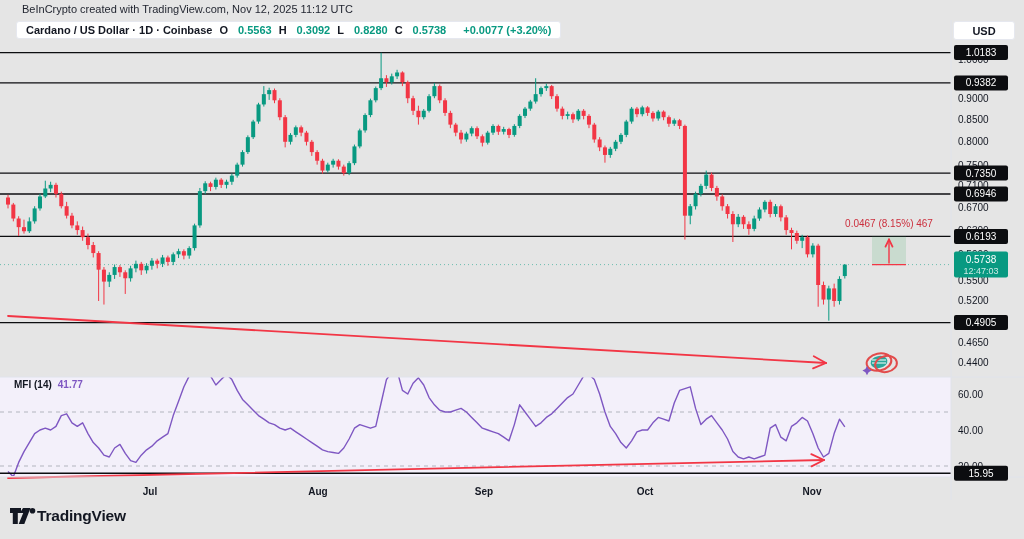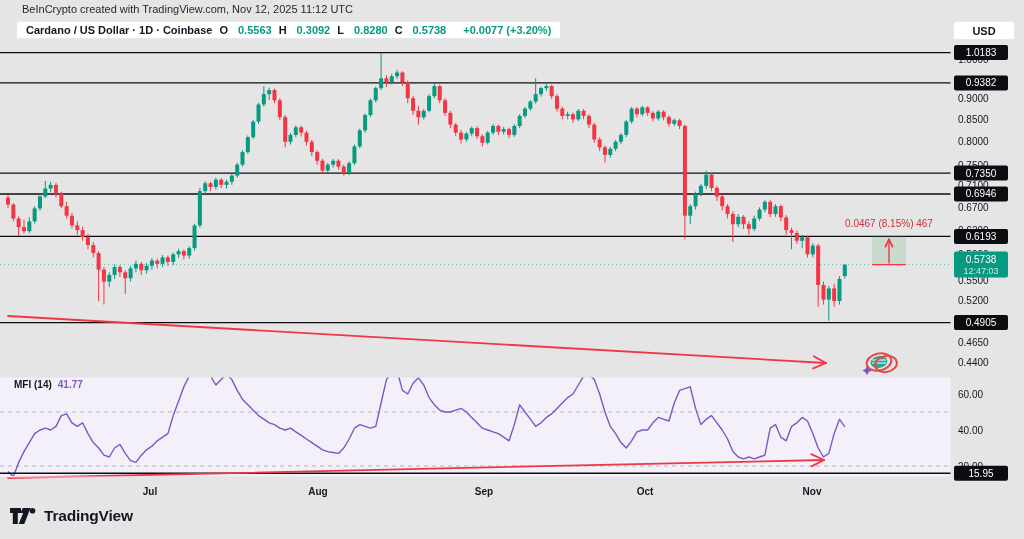--- a/index.html
+++ b/index.html
@@ -10,21 +10,21 @@
           background:#ffffff;border:1px solid #e6e8ef;border-radius:3px;padding:2px 9px;
           font-size:11px;color:#131722;z-index:5;white-space:nowrap;font-weight:700;}
   .legend .grp{display:flex;align-items:center;}
   .legend .val{color:#089981;margin-left:10px;}
   .usd-box{position:absolute;left:953px;top:21px;width:60px;height:17px;border:1px solid #e6e8ef;
            border-radius:3px;background:#fff;display:flex;align-items:center;justify-content:center;
            font-size:11px;color:#131722;z-index:5;font-weight:700;}
   .indicator-label{position:absolute;left:14px;top:379px;font-size:10px;color:#131722;z-index:5;font-weight:700;}
   .indicator-label .pv{color:#7e57c2;margin-left:6px;font-weight:700;}
   svg.chart{position:absolute;left:0;top:0;z-index:1;}
-  .tv-logo{position:absolute;left:10px;top:507px;display:flex;align-items:center;gap:7px;z-index:5;cursor:pointer;}
+  .tv-logo{position:absolute;left:10px;top:507px;display:flex;align-items:center;z-index:5;cursor:pointer;}
   .tv-logo .txt{font-size:15.5px;font-weight:700;color:#131722;letter-spacing:-0.2px;}
 </style>
 </head>
 <body>
 
 <div class="screen">
 
   <div class="attribution">BeInCrypto created with TradingView.com, Nov 12, 2025 11:12 UTC</div>
 
   <div class="legend">

